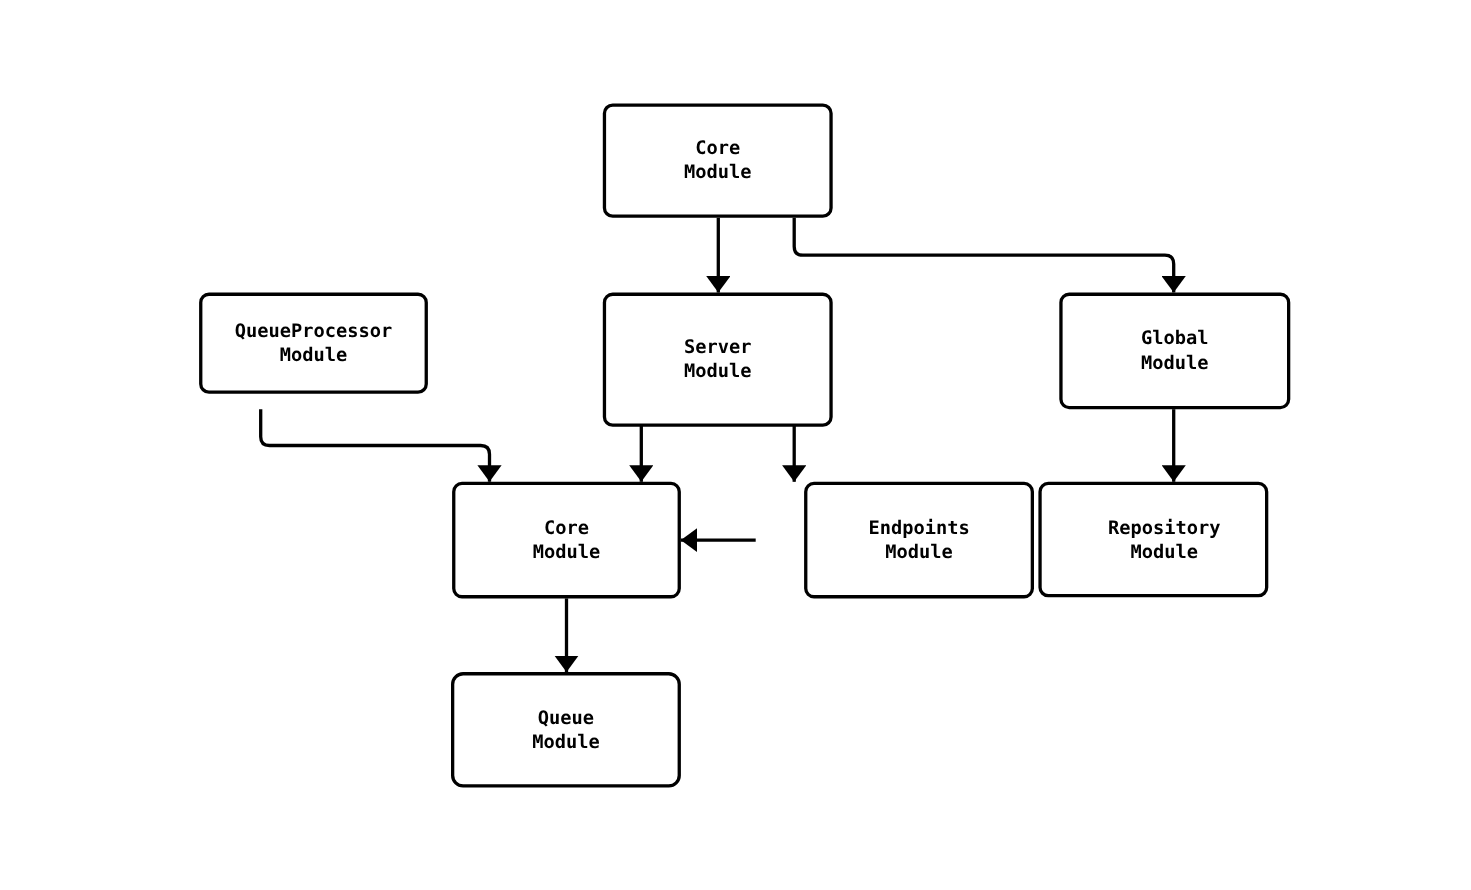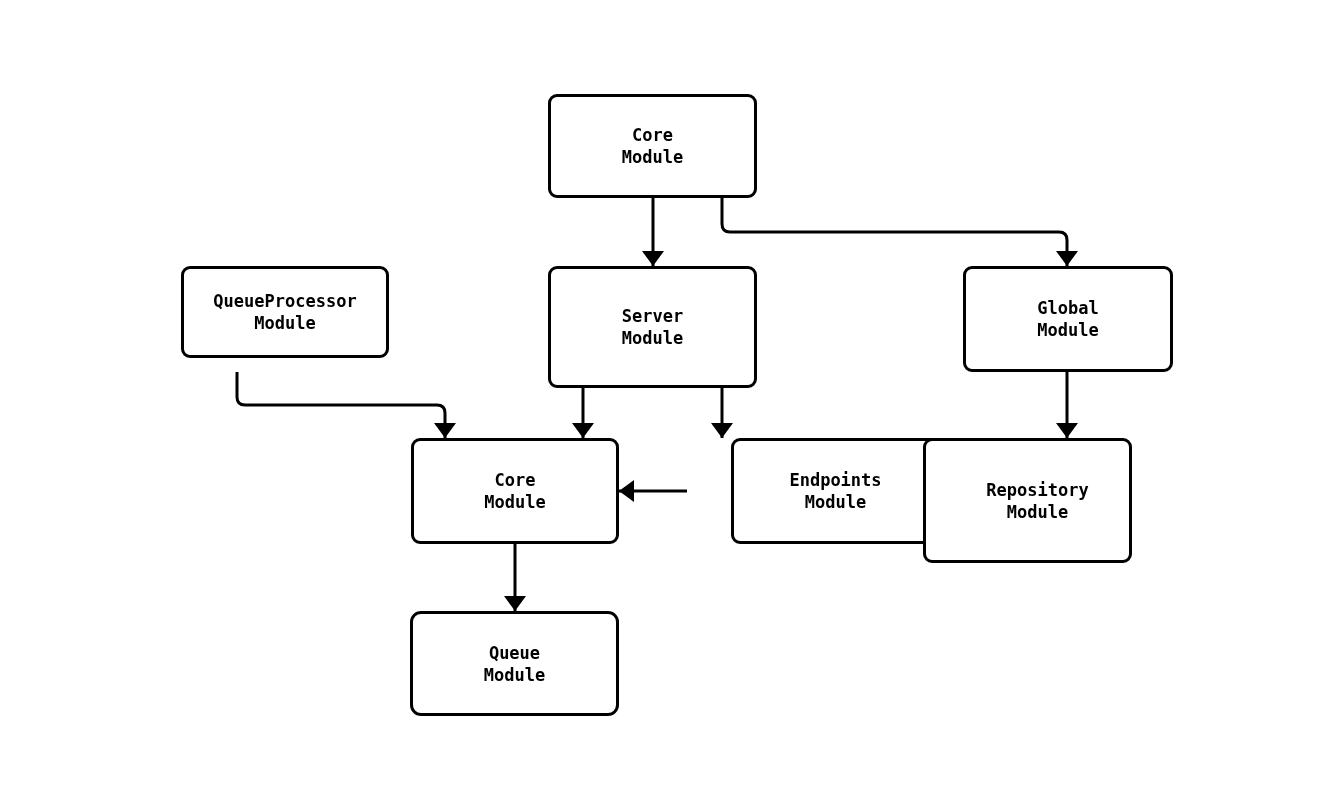--- a/index.html
+++ b/index.html
@@ -43,21 +43,21 @@
     line-height: 22px;
     color: #000000;
     white-space: pre-line;
   }
   .n-root          { left: 548px; top:  94px; width: 209px; height: 104px; }
   .n-queueprocessor{ left: 133px; top: 266px; width: 208px; height: 92px; margin-left: 48px; }
   .n-server        { left: 548px; top: 266px; width: 209px; height: 122px; }
   .n-global        { left: 963px; top: 266px; width: 210px; height: 106px; }
   .n-core          { left: 411px; top: 438px; width: 208px; height: 106px; }
   .n-endpoints     { left: 687px; top: 438px; width: 209px; height: 106px; margin-left: 44px; }
-  .n-repository    { left: 923px; top: 438px; width: 209px; height: 125px; padding-left: 20px; }
+  .n-repository    { left: 944px; top: 438px; width: 209px; height: 105px; padding-left: 20px; }
   .n-queue         { left: 410px; top: 611px; width: 209px; height: 105px; border-radius: 11px; }
 </style>
 </head>
 <body>
 
 <div class="canvas">
 
   <svg id="edges-layer" viewBox="0 0 1337 809" xmlns="http://www.w3.org/2000/svg">
     <defs>
       <marker id="arrowhead" viewBox="0 0 15 22" markerWidth="15" markerHeight="22" refX="15" refY="11" orient="auto" markerUnits="userSpaceOnUse">

